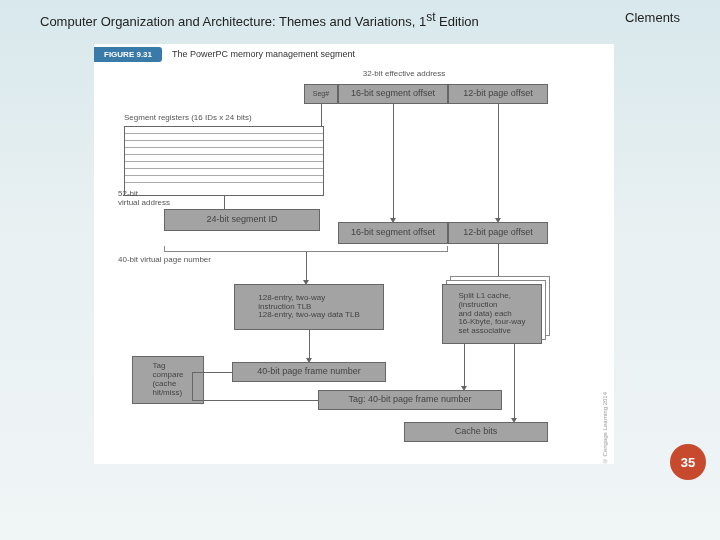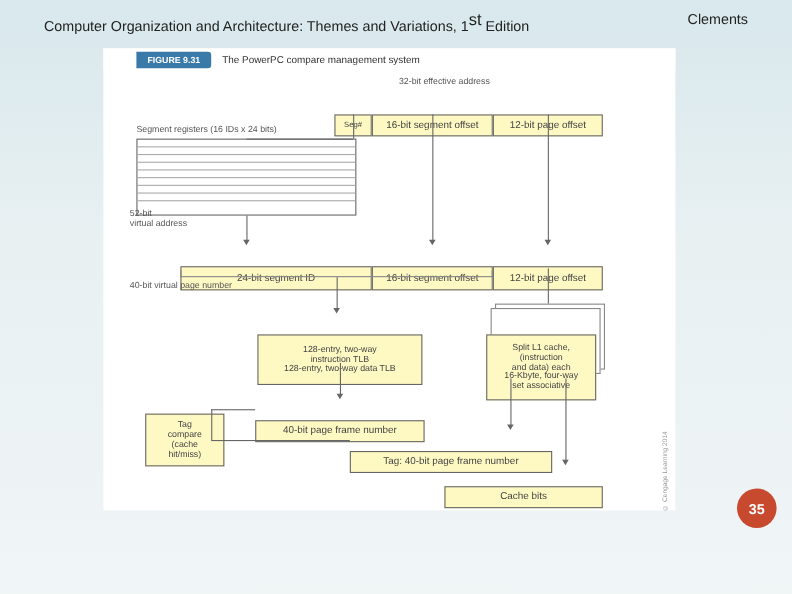--- a/index.html
+++ b/index.html
@@ -11,48 +11,48 @@
     overflow: hidden;
   }
   .header {
     width: 100%;
     padding: 10px 40px 0 40px;
     display: flex;
     justify-content: space-between;
     font-size: 13px;
     color: #222;
   }
-  .header .sup { font-size: 15px; vertical-align: super; }
+  .header .sup { font-size: 12px; vertical-align: super; }
   .figure-area {
     position: absolute;
     top: 44px;
     left: 94px;
     width: 520px;
     height: 420px;
     background: #ffffff;
     font-size: 9px;
     color: #444;
   }
   .fig-title {
     position: absolute; top: 0; left: 0; right: 0;
     background: #fff;
     height: 20px;
-    display: flex; align-items: center; padding-left: 30px;
+    display: flex; align-items: center;
   }
   .fig-badge {
     background: #3a7aa8; color: #fff;
     font-size: 8px; font-weight: bold;
     padding: 3px 10px;
     border-radius: 0 3px 3px 0;
   }
   .fig-caption {
     font-size: 9px; color: #333; margin-left: 10px;
   }
   .diagram { position: absolute; top: 26px; left: 10px; right: 10px; bottom: 0; }
-  .box { position: absolute; border: 1px solid #666; background: #fef9c3; display: flex; align-items: center; justify-content: center; text-align: center; line-height: 1.1; margin-top: 20px; }
+  .box { position: absolute; border: 1px solid #666; background: #a3a3a3; display: flex; align-items: center; justify-content: center; text-align: left; line-height: 1.1; }
   .label { position: absolute; font-size: 8px; color: #555; text-align: left; line-height: 1.1; }
   .line { position: absolute; background: #666; }
   .vline { width: 1px; }
   .hline { height: 1px; }
   .arrow-down { position: absolute; width: 0; height: 0; border-left: 3px solid transparent; border-right: 3px solid transparent; border-top: 5px solid #666; }
   .stack-shadow { position:absolute; border:1px solid #888; background:#fff; }
   .page-badge {
     position: absolute;
     right: 14px; top: 444px;
     width: 36px; height: 36px;
@@ -82,21 +82,21 @@
   <div class="header">
     <div>
       <span>Computer Organization and Architecture: Themes and Variations, 1</span><span class="sup">st</span><span> Edition</span>
     </div>
     <div>Clements</div>
   </div>
 
   <div class="figure-area">
     <div class="fig-title">
       <span class="fig-badge">FIGURE 9.31</span>
-      <span class="fig-caption">The PowerPC compare management system</span>
+      <span class="fig-caption">The PowerPC memory management segment</span>
     </div>
 
     <div class="diagram">
 
       <div class="label" style="left:240px; top:0; width:120px; text-align:center;">32-bit effective address</div>
 
       <div class="box" style="left:200px; top:14px; width:34px; height:20px; font-size:7px;">Seg#</div>
       <div class="box" style="left:234px; top:14px; width:110px; height:20px;">16-bit segment offset</div>
       <div class="box" style="left:344px; top:14px; width:100px; height:20px;">12-bit page offset</div>
 
@@ -119,21 +119,21 @@
       <div class="line vline" style="left:289px; top:34px; height:116px;"></div>
       <div class="arrow-down" style="left:286px; top:148px;"></div>
       <div class="line vline" style="left:394px; top:34px; height:116px;"></div>
       <div class="arrow-down" style="left:391px; top:148px;"></div>
       <div class="line vline" style="left:120px; top:126px; height:24px;"></div>
       <div class="arrow-down" style="left:117px; top:148px;"></div>
 
       <div class="label" style="left:14px; top:120px; white-space:pre;">52-bit
 virtual address</div>
 
-      <div class="box" style="left:60px; top:152px; width:174px; height:22px;">24-bit segment ID</div>
+      <div class="box" style="left:60px; top:139px; width:156px; height:22px;">24-bit segment ID</div>
       <div class="box" style="left:234px; top:152px; width:110px; height:22px;">16-bit segment offset</div>
       <div class="box" style="left:344px; top:152px; width:100px; height:22px;">12-bit page offset</div>
 
       <div class="bracket" style="left:60px; top:176px; width:284px;"></div>
       <div class="label" style="left:14px; top:186px;">40-bit virtual page number</div>
 
       <div class="line vline" style="left:202px; top:182px; height:30px;"></div>
       <div class="arrow-down" style="left:199px; top:210px;"></div>
       <div class="line vline" style="left:394px; top:174px; height:38px;"></div>
       <div class="arrow-down" style="left:391px; top:210px;"></div>

